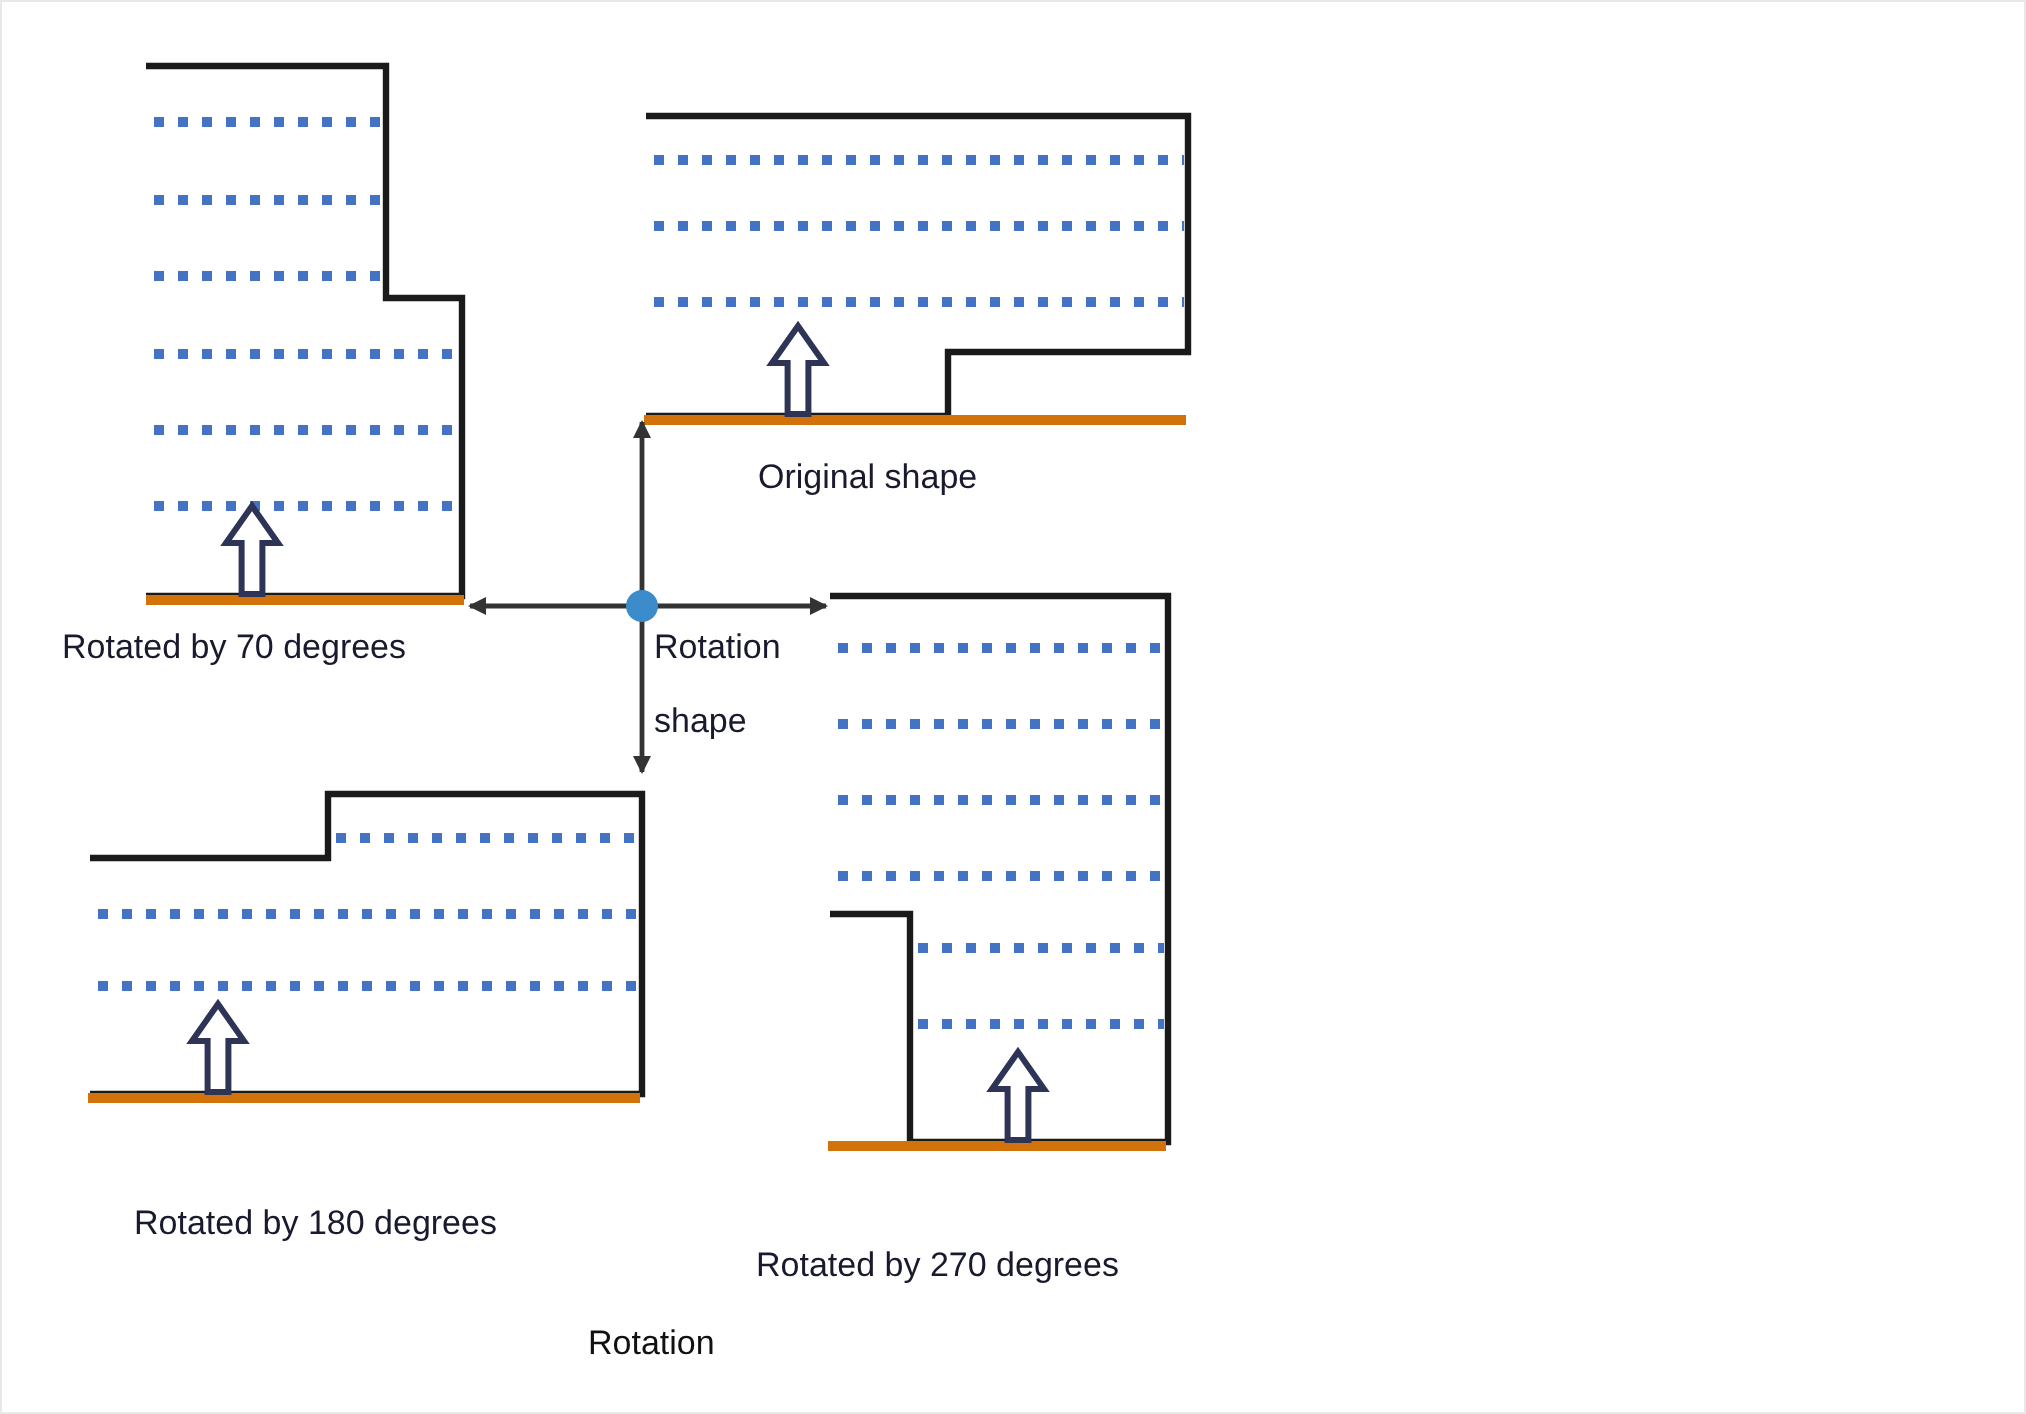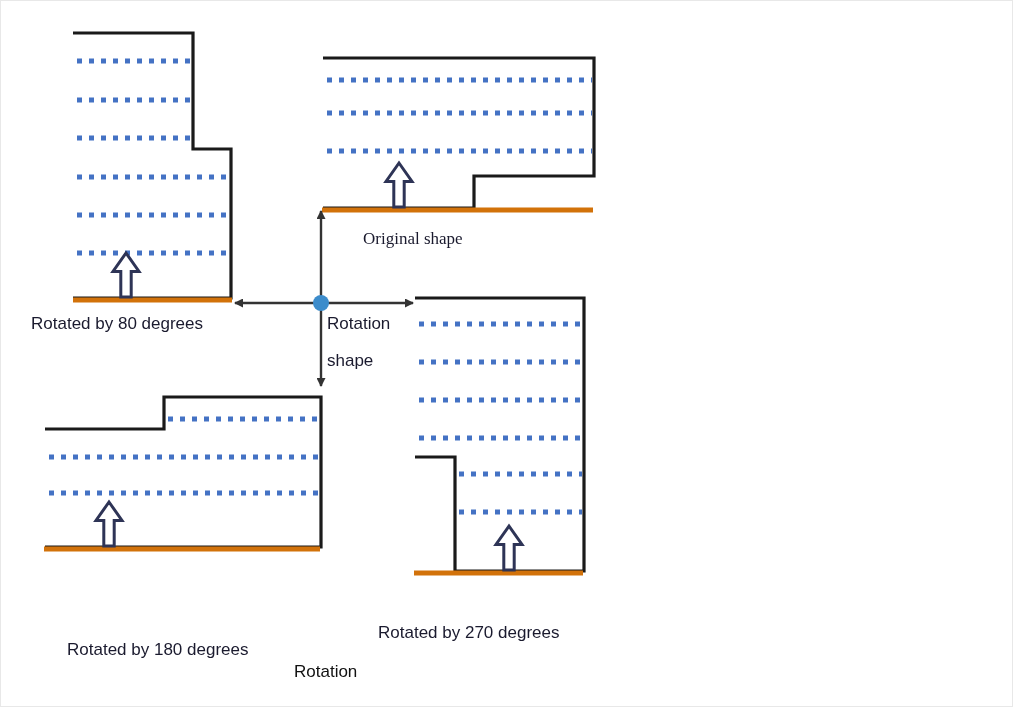--- a/index.html
+++ b/index.html
@@ -94,23 +94,23 @@
         <line x1="320" y1="299" x2="320" y2="210" stroke="#333333" stroke-width="2.4" marker-end="url(#arrowhead)"></line>
         <line x1="317" y1="302" x2="234" y2="302" stroke="#333333" stroke-width="2.4" marker-end="url(#arrowhead)"></line>
         <line x1="323" y1="302" x2="412" y2="302" stroke="#333333" stroke-width="2.4" marker-end="url(#arrowhead)"></line>
         <line x1="320" y1="305" x2="320" y2="385" stroke="#333333" stroke-width="2.4" marker-end="url(#arrowhead)"></line>
       </g>
     <g id="origin-group">
         <circle cx="320" cy="302" r="8" fill="#3C8CCB"></circle>
       </g>
   </svg>
 
-  <div class="lbl" id="label-rotated-90" style="left: 30px; top: 313px;">Rotated by 80 degrees</div>
-  <div class="lbl" id="label-original" style="left: 362px; top: 228px; font-family: Liberation Serif, serif;">Original shape</div>
-  <div class="lbl" id="label-rotated-180" style="left: 66px; top: 601px; margin-top: 38px;">Rotated by 180 degrees</div>
+  <div class="lbl" id="label-rotated-90" style="left: 30px; top: 313px;">Rotated by 70 degrees</div>
+  <div class="lbl" id="label-original" style="left: 378px; top: 228px;">Original shape</div>
+  <div class="lbl" id="label-rotated-180" style="left: 66px; top: 601px;">Rotated by 180 degrees</div>
   <div class="lbl" id="label-rotated-270" style="left: 377px; top: 622px;">Rotated by 270 degrees</div>
 
   <div class="lbl" id="origin-label-1" style="left: 326px; top: 313px;">Rotation</div>
   <div class="lbl" id="origin-label-2" style="left: 326px; top: 350px;">shape</div>
 
   <div class="lbl lbl-title" id="figure-title" style="left: 293px; top: 661px;">Rotation</div>
 
 </div>
 
 </body></html>

